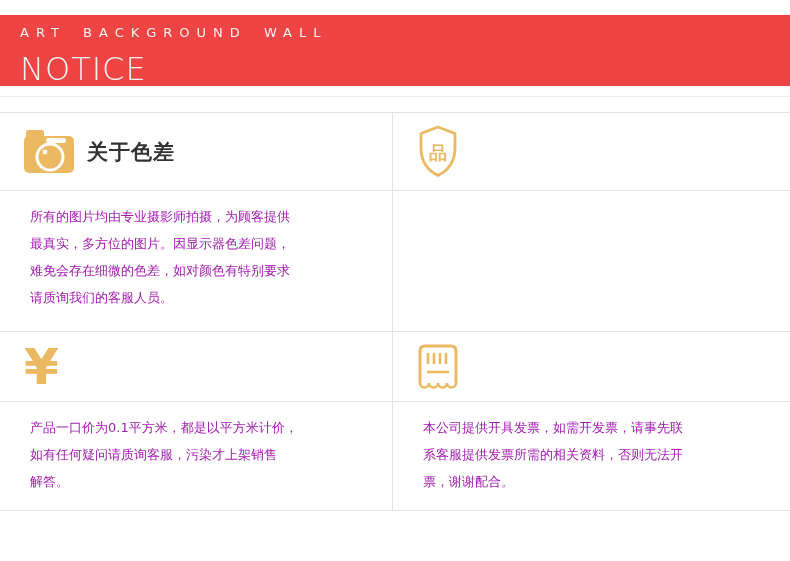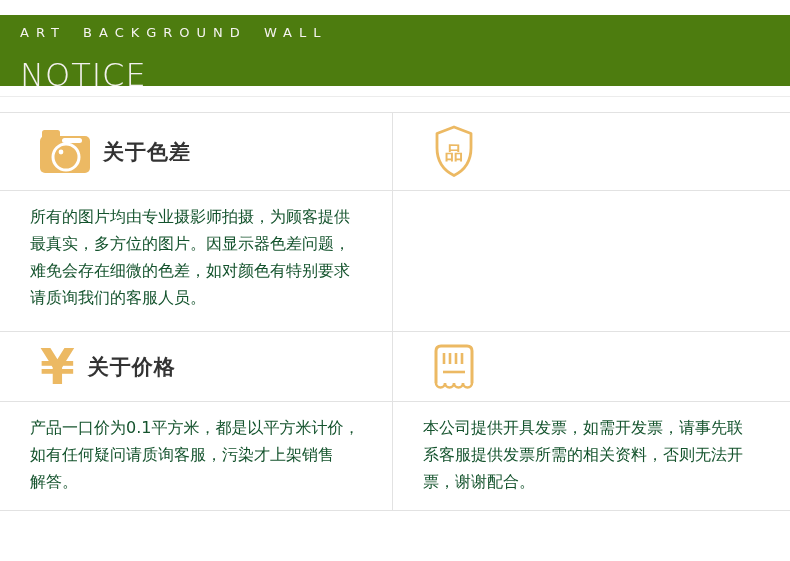--- a/index.html
+++ b/index.html
@@ -4,43 +4,43 @@
 <style>
   * { margin:0; padding:0; box-sizing:border-box; }
   body { font-family:"DejaVu Sans","Liberation Sans",sans-serif; background:#fff; }
   .page { position:relative; width:790px; height:561px; background:#fff; overflow:hidden; }
 
   
   .banner { position:absolute; top:15px; left:0; width:790px; height:71px; display:flex; }
   .banner-red { width:394px; height:100%; background:#a82329; display:flex; align-items:center;
                 justify-content:flex-end; padding-right:22px; }
   .banner-title { color:#ffffff; font-size:37px; font-weight:bold; letter-spacing:2px; line-height:1; }
-  .banner-gray { flex:1; height:100%; background:#4d7c0f; padding:11px 0 0 20px; overflow:hidden; }
+  .banner-gray { flex:1; height:100%; background:#ef4444; padding:11px 0 0 20px; overflow:hidden; }
   .banner-en { color:#f5f3f0; font-size:13px; letter-spacing:7px; word-spacing:6px; line-height:1; }
-  .notice-row { display:flex; align-items:flex-end; margin-top:20px; }
+  .notice-row { display:flex; align-items:flex-start; margin-top:14px;flex-direction:column; }
   .banner-notice { color:#f3f1ee; font-size:32px; font-weight:300; letter-spacing:1px; line-height:1; }
   .notice-line { flex:1; height:2px; background:#f3f1ee; margin-left:14px; margin-top:2px; }
 
   
   .rule-a { position:absolute; top:96px; left:0; width:790px; height:1px; background:#ececec; }
 
   
   .grid { position:absolute; top:112px; left:0; width:790px;
           border-top:1px solid #e2e2e2; border-bottom:1px solid #e2e2e2;
           display:grid; grid-template-columns:393px 397px; }
   .cell { background:#fff; }
   .cell.left { border-right:1px solid #e2e2e2; }
   .cell.row1 { height:219px; border-bottom:1px solid #e2e2e2; }
   .cell.row2 { height:178px; }
-  .trow { display:flex; align-items:center; padding-left:40px; border-bottom:1px solid #e2e2e2; }
+  .trow { display:flex; align-items:center; padding-left:24px; border-bottom:1px solid #e2e2e2; }
   .row1 .trow { height:78px; }
   .row2 .trow { height:70px; }
   .icon-box { display:flex; align-items:center; justify-content:center; margin-right:13px; }
   .sec-title { font-size:21px; color:#333333; letter-spacing:1px; }
-  .sec-body { padding:12px 26px 0 30px; font-size:16px; line-height:27px; color:#14532d;
+  .sec-body { padding:12px 26px 0 30px; font-size:13px; line-height:27px; color:#a21caf;
               white-space:pre-line; }
   .yen-glyph { font-size:50px; line-height:44px; font-weight:bold; color:#ecb963; }
 </style>
 </head>
 <body>
 
 <div class="page">
 
   <div class="banner">
     <div class="banner-gray">
@@ -84,21 +84,20 @@
           </svg>
         </span>
       </div>
     </section>
 
     <section class="cell left row2">
       <div class="trow">
         <span class="icon-box">
           <span class="yen-glyph">¥</span>
         </span>
-        <h2 class="sec-title">关于价格</h2>
       </div>
       <p class="sec-body">产品一口价为0.1平方米，都是以平方米计价，
 如有任何疑问请质询客服，污染才上架销售
 解答。</p>
     </section>
 
     <section class="cell row2">
       <div class="trow">
         <span class="icon-box">
           <svg width="42" height="47" viewBox="0 0 42 47" aria-hidden="true">

